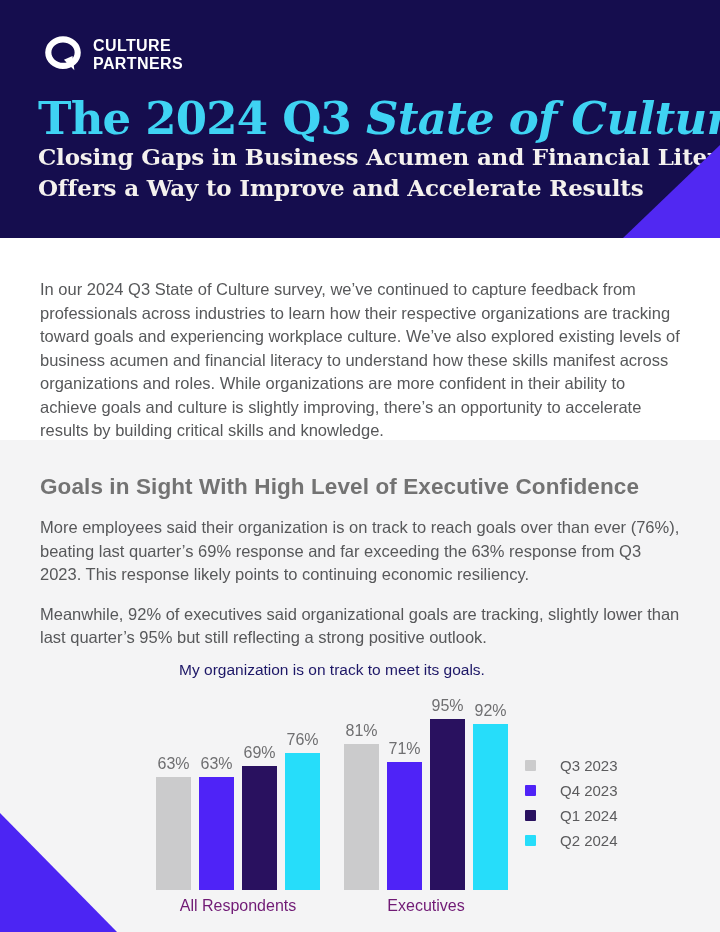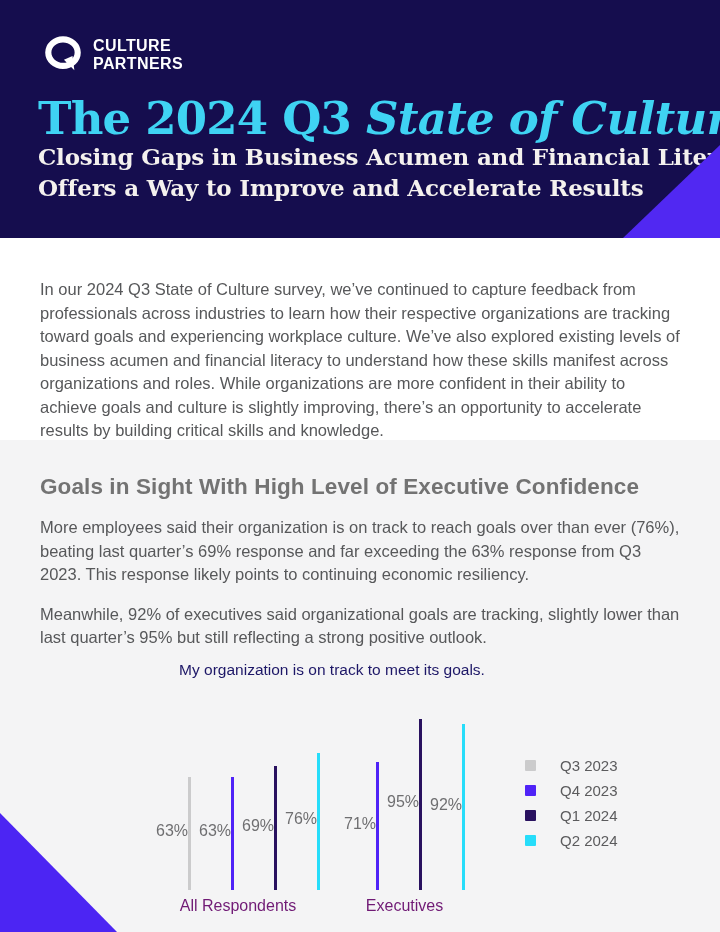--- a/index.html
+++ b/index.html
@@ -30,21 +30,21 @@
   .content { background:#f4f4f5; height:492px; box-sizing:border-box; padding:34px 40px 0; }
   .content h3 { margin:0; font-size:22.5px; font-weight:bold; color:#737373; letter-spacing:0.1px; }
   .content p { margin-top:16px; max-width:655px; }
 
   
   .chart { position:relative; margin-top:8px; height:262px; }
   .chart-title { position:absolute; left:116px; top:3px; width:352px; text-align:center;
     font-size:15.5px; font-weight:normal; color:#1d1767; }
   .plot { position:absolute; left:116px; bottom:30px; display:flex; align-items:flex-end; gap:24px; }
   .group { position:relative; display:flex; align-items:flex-end; gap:8px; }
-  .bar-wrap { display:flex; flex-direction:row; align-items:center; width:35px; }
+  .bar-wrap { display:flex; flex-direction:column; align-items:center; width:35px; }
   .bar-label { font-size:16px; color:#6f6f71; margin-bottom:4px; white-space:nowrap; }
   .bar { width:35px; }
   .group-label { position:absolute; top:100%; left:0; width:100%; margin-top:7px;
     text-align:center; font-size:16px; color:#701a75; white-space:nowrap; }
   .legend { position:absolute; left:485px; top:100px; }
   .legend-row { display:flex; align-items:center; gap:24px; margin-bottom:10px; height:15px; }
   .legend-swatch { width:11px; height:11px; border-radius:1px; }
   .legend-label { font-size:15px; color:#5b5b5d; white-space:nowrap; }
 
   
@@ -103,20 +103,24 @@
               <div class="bar" style="height: 124px; background: rgb(41, 17, 95);"></div>
             </div>
             <div class="bar-wrap">
               <div class="bar-label">76%</div>
               <div class="bar" style="height: 137px; background: rgb(38, 221, 250);"></div>
             </div>
             <div class="group-label">All Respondents</div>
           </div>
           <div class="group">
             <div class="bar-wrap">
+              <div class="bar-label">81%</div>
+              <div class="bar" style="height: 146px; background: rgb(203, 203, 204);"></div>
+            </div>
+            <div class="bar-wrap">
               <div class="bar-label">71%</div>
               <div class="bar" style="height: 128px; background: rgb(79, 35, 247);"></div>
             </div>
             <div class="bar-wrap">
               <div class="bar-label">95%</div>
               <div class="bar" style="height: 171px; background: rgb(41, 17, 95);"></div>
             </div>
             <div class="bar-wrap">
               <div class="bar-label">92%</div>
               <div class="bar" style="height: 166px; background: rgb(38, 221, 250);"></div>

